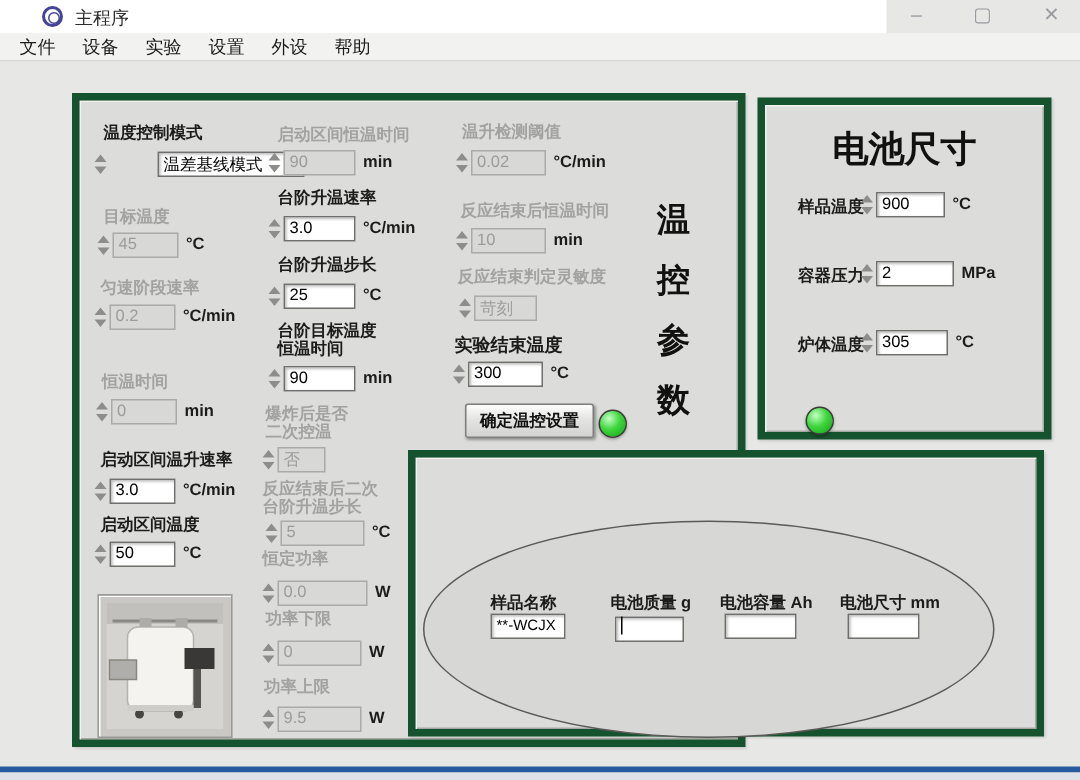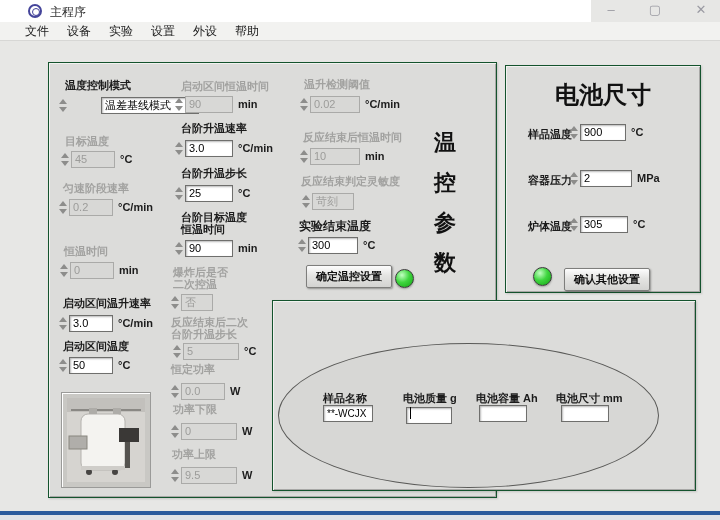--- a/index.html
+++ b/index.html
@@ -5,25 +5,25 @@
   * { margin:0; padding:0; box-sizing:border-box; }
   html,body { width:720px; height:520px; overflow:hidden; }
   body { font-family:"Liberation Sans","DejaVu Sans",sans-serif; background:#e7e7e5; position:relative; }
 
   
   .titlebar { position:absolute; left:0; top:0; width:591px; height:22px; background:#ffffff; }
   .app-icon { position:absolute; left:28px; top:4px; width:14px; height:14px; border:2px solid #44449a; border-radius:50%; }
   .app-icon::after { content:""; position:absolute; left:2px; top:2px; width:6px; height:6px; border:1px solid #44449a; border-radius:50%; }
   .win-title { position:absolute; left:50px; top:4px; font-size:12px; color:#2b2b2b; }
   .win-btn { position:absolute; top:0; width:34px; height:22px; text-align:center; line-height:20px; font-size:13px; color:#9a9aa2; cursor:default; }
-  .menubar { position:absolute; left:0; top:22px; width:720px; height:19px; background:#f2f2f0; border-bottom:1px solid #d7d7d5; display:flex; align-items:center; padding-left:16px; }
+  .menubar { position:absolute; left:0; top:22px; width:720px; height:19px; background:#f2f2f0; border-bottom:1px solid #d7d7d5; display:flex; align-items:center; padding-left:4px; }
   .menu-item { font-size:12px; color:#1b1b1b; padding:0 9px; height:100%; line-height:18px; }
 
   
-  .panel { position:absolute; background:#dcdcda; border:1px solid #14532d;
+  .panel { position:absolute; background:#dcdcda; border:5px solid #14532d;
            box-shadow:inset 1px 1px 0 #f2f2f0, inset -1px -1px 0 #a8a8a6, 1px 1px 2px rgba(0,0,0,.15); }
 
   .lbl { position:absolute; font-size:11px; font-weight:bold; color:#1c1c1c; white-space:pre-line; line-height:12px; }
   .lbl.dis { color:#a2a2a0; }
   .row { position:absolute; display:flex; align-items:center; }
   .spin { width:11px; height:20px; display:flex; flex-direction:column; align-items:center; justify-content:center; gap:3px; margin-right:1px; }
   .spin .up { width:0; height:0; border-left:4px solid transparent; border-right:4px solid transparent; border-bottom:5px solid #8d8d8b; }
   .spin .dn { width:0; height:0; border-left:4px solid transparent; border-right:4px solid transparent; border-top:5px solid #8d8d8b; }
   .fld { height:17px; background:#ffffff; border:1px solid #6f6f6d; box-shadow:inset 1px 1px 2px rgba(0,0,0,.28);
          font-family:"Liberation Sans","DejaVu Sans",sans-serif; font-size:11px; color:#000; padding:0 3px; }
@@ -206,21 +206,21 @@
     <input class="fld dis" style="width: 56px;" value="5">
     <span class="unit">°C</span>
   </div>
 
   <div class="lbl dis" style="left:122px; top:300px;">恒定功率</div>
   <div class="row" style="left:120px; top:318px;">
     <div class="spin">
         <div class="up"></div>
         <div class="dn"></div>
       </div>
-    <input class="fld dis" style="width: 44px;" value="0.0">
+    <input class="fld dis" style="width: 60px;" value="0.0">
     <span class="unit">W</span>
   </div>
 
   <div class="lbl dis" style="left:124px; top:340px;">功率下限</div>
   <div class="row" style="left:120px; top:358px;">
     <div class="spin">
         <div class="up"></div>
         <div class="dn"></div>
       </div>
     <input class="fld dis" style="width: 56px;" value="0">
@@ -312,21 +312,20 @@
   <div class="row" style="left:62px; top:148px;">
     <div class="spin">
         <div class="up"></div>
         <div class="dn"></div>
       </div>
     <input class="fld" style="width: 48px;" value="305">
     <span class="unit">°C</span>
   </div>
 
   <div class="led" style="left:27px; top:201px;"></div>
-  <button class="btn" style="left:58px; top:202px;">确认其他设置</button>
 </div>
 
 <div class="panel" style="left:272px; top:300px; width:424px; height:191px; z-index:5;">
   <div class="ellipse"></div>
 
   <div class="lbl" style="left:50px; top:91px;">样品名称</div>
   <input class="fld" style="position: absolute; left: 50px; top: 104px; width: 50px; font-size: 10px;" value="**-WCJX">
 
   <div class="lbl" style="left:130px; top:91px;">电池质量 g</div>
   <div style="position:absolute; left:133px; top:104px;">

